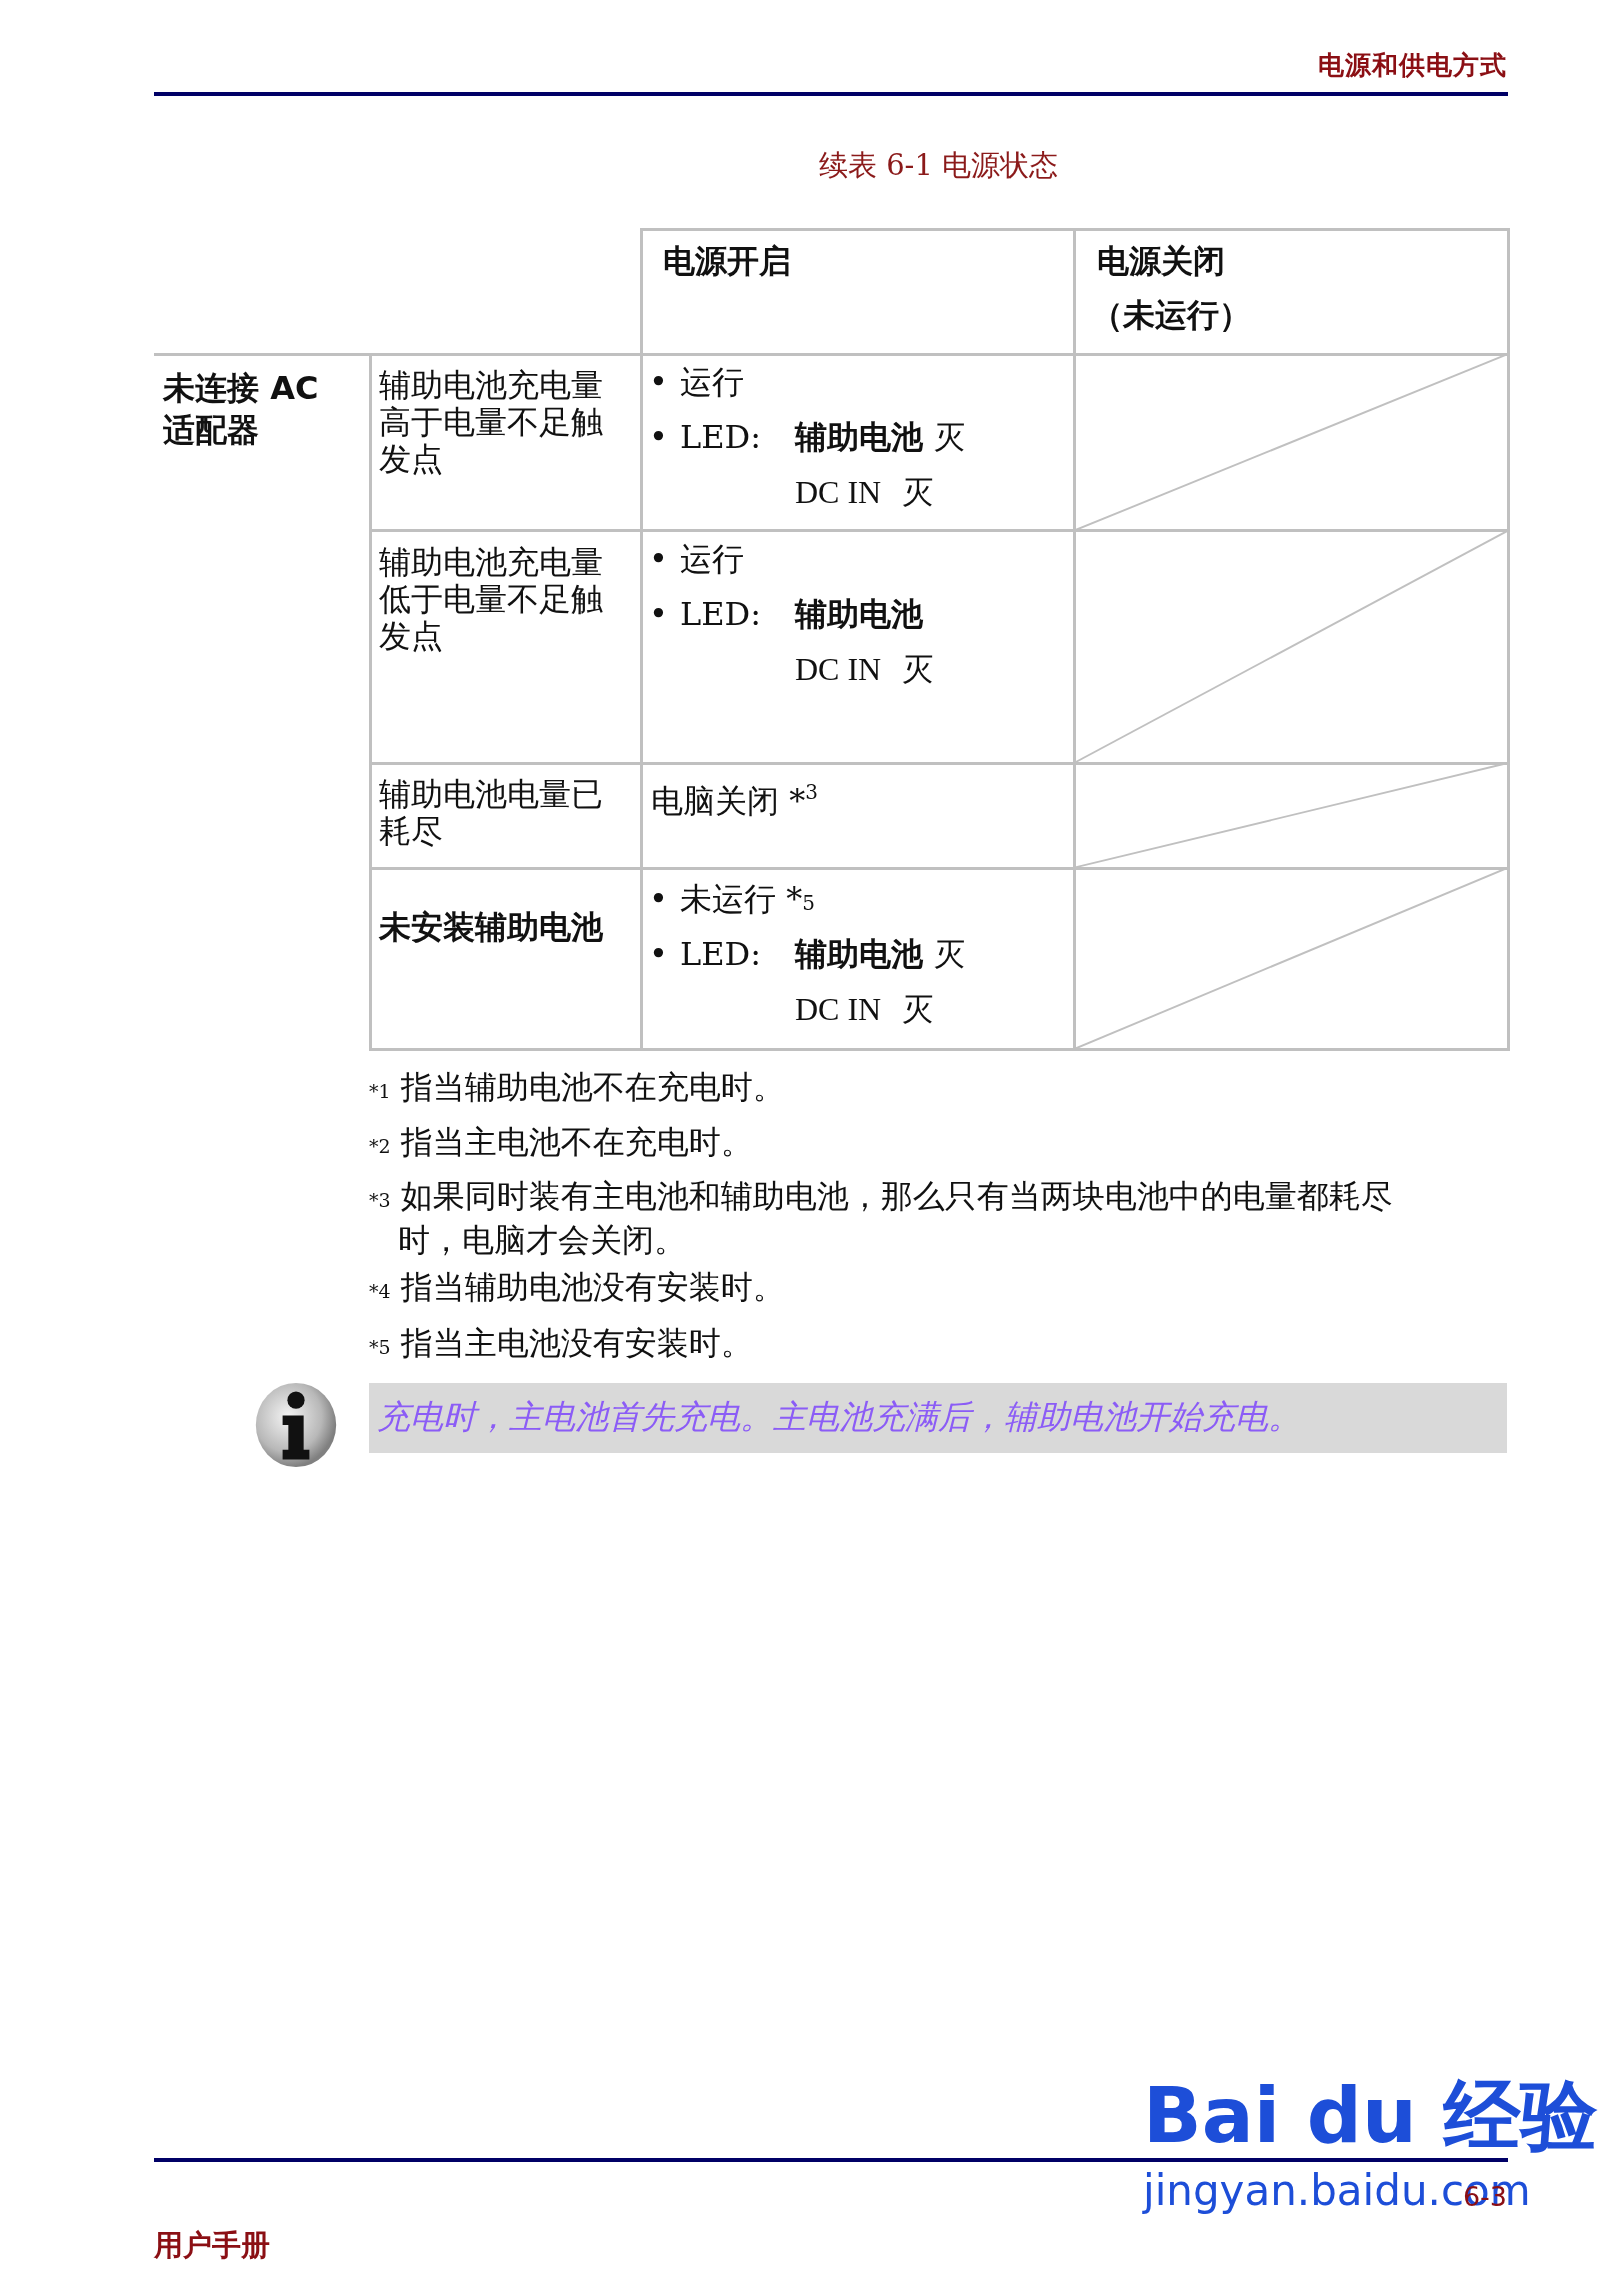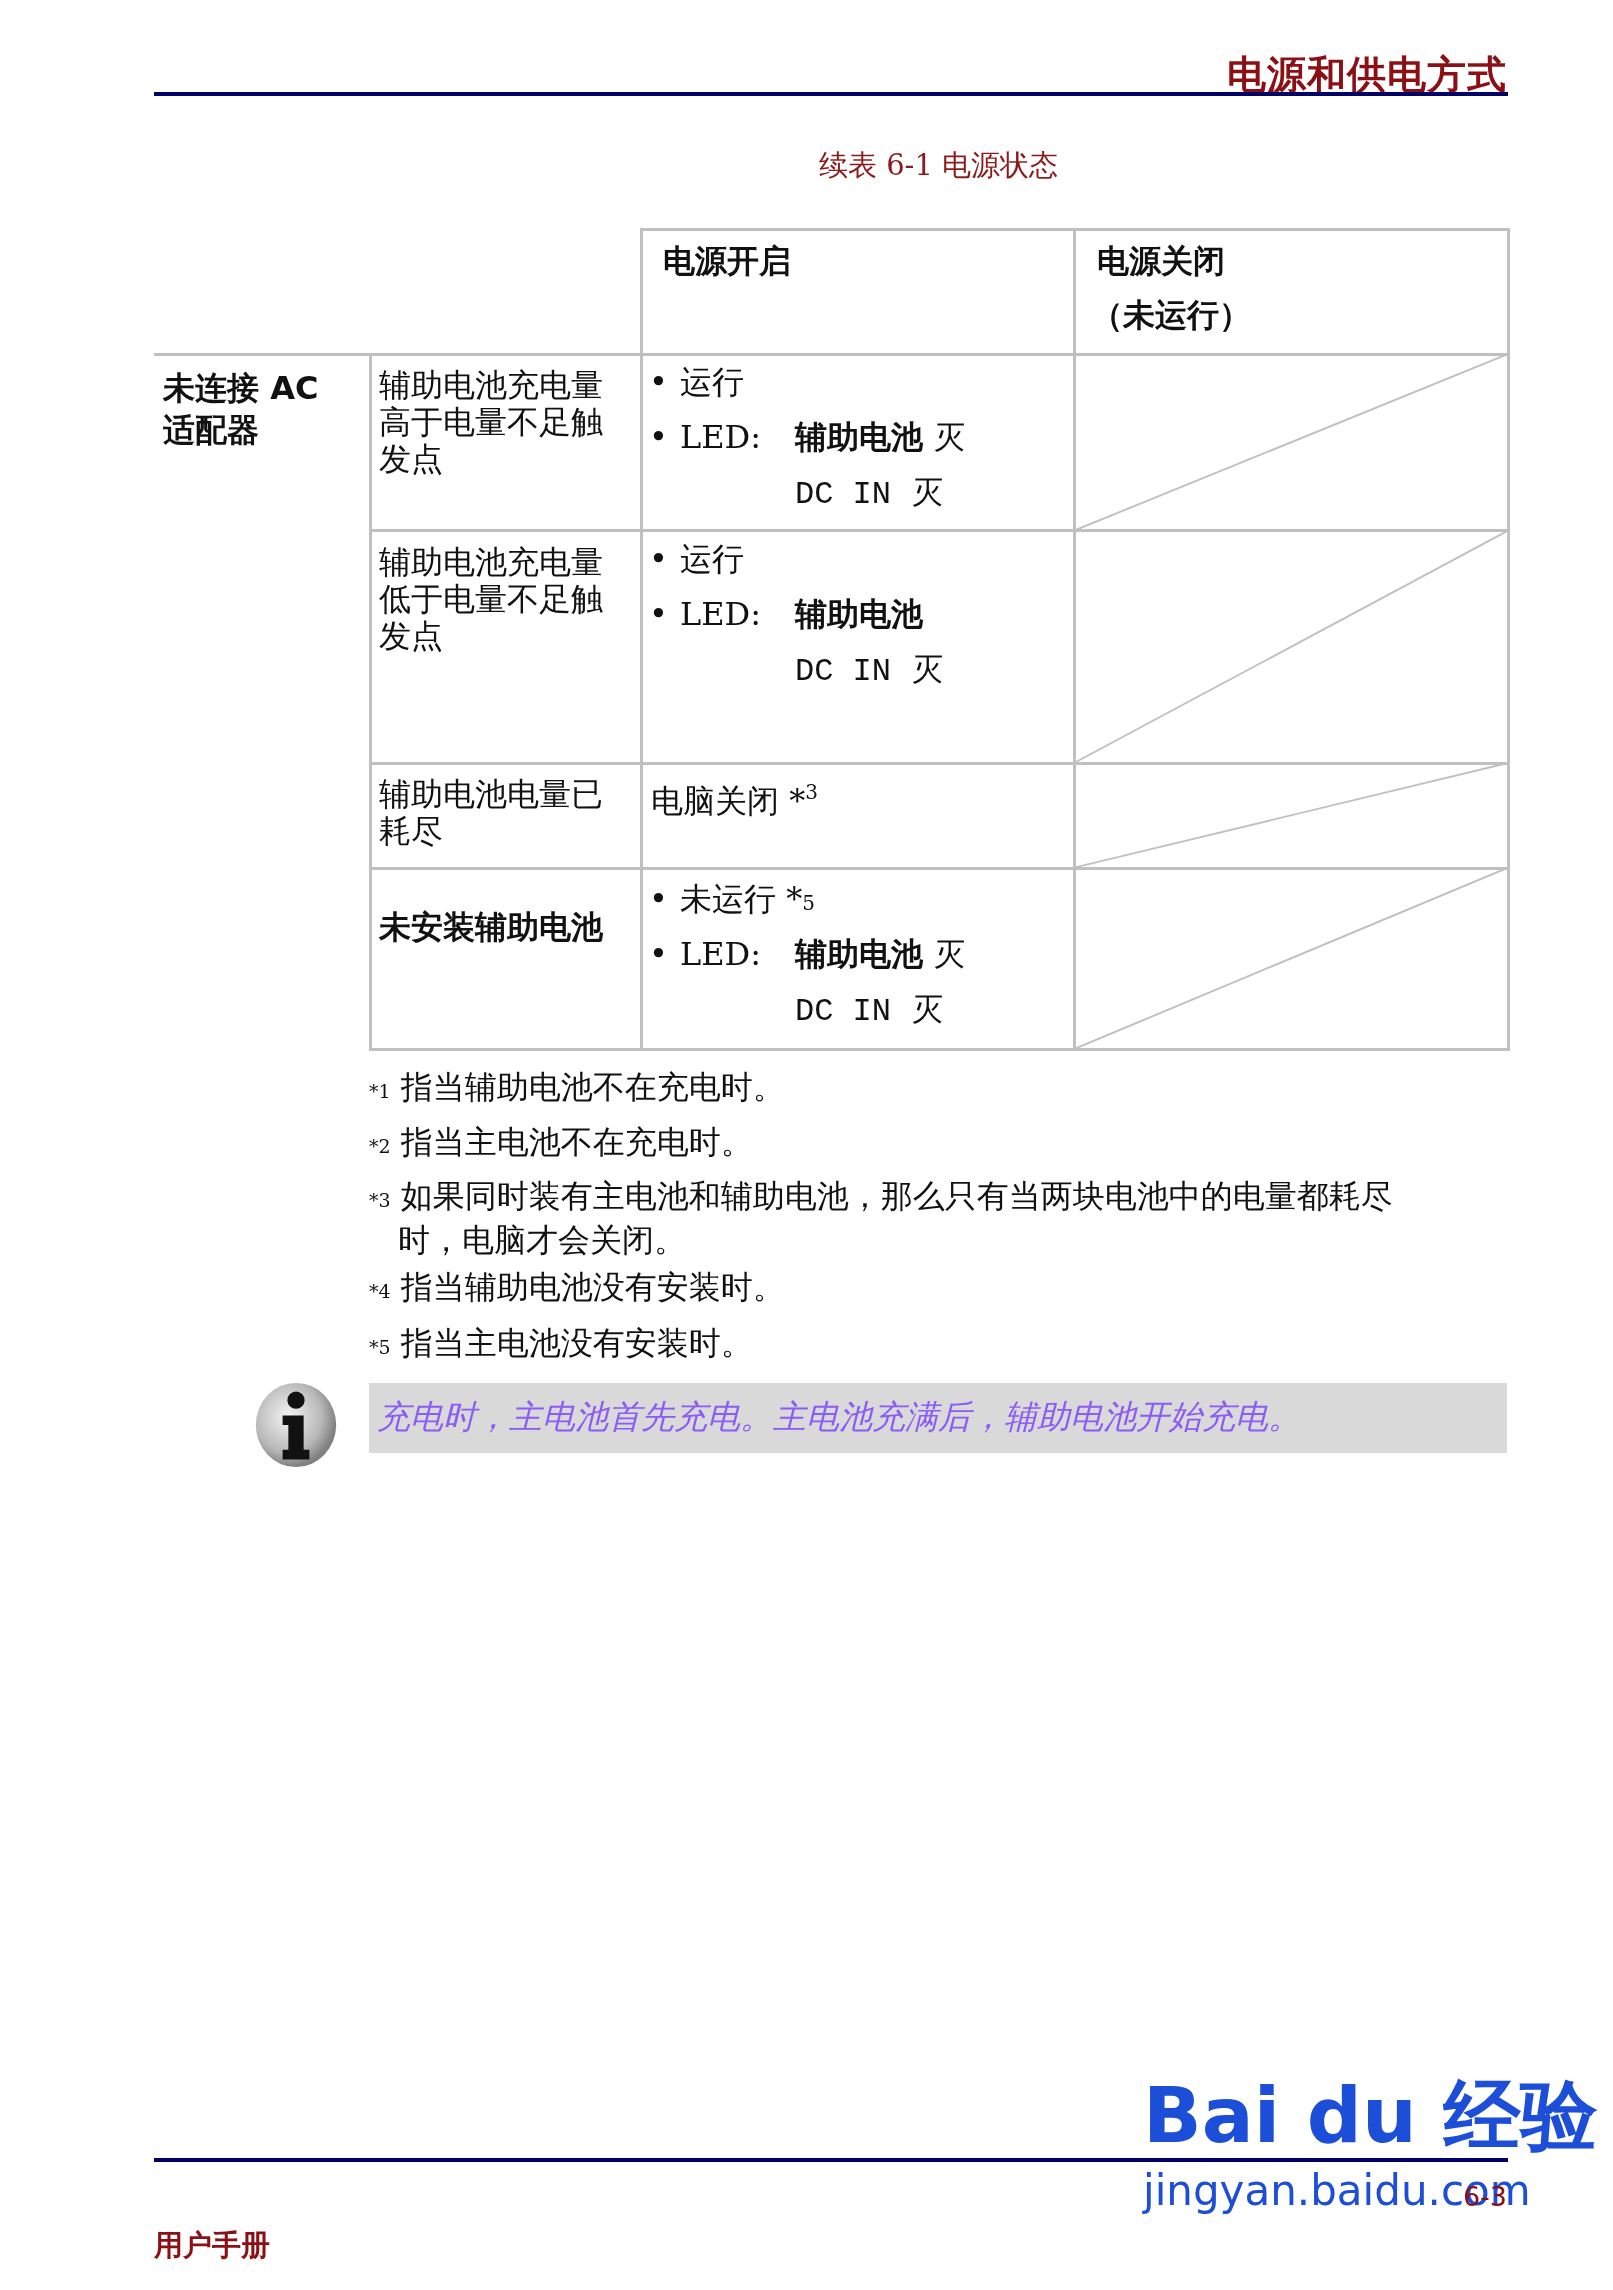--- a/index.html
+++ b/index.html
@@ -1,27 +1,27 @@
 <!DOCTYPE html>
 <html><head>
 <meta charset="utf-8">
 <style>
   html, body { margin:0; padding:0; background:#ffffff; }
   body { width:1614px; height:2290px; position:relative; overflow:hidden;
          font-family:"DejaVu Serif","Liberation Serif",serif; color:#111; }
   .abs { position:absolute; }
   .hdr-title { right:107px; top:48px; font-family:"DejaVu Sans","Liberation Sans",sans-serif;
-               font-weight:bold; font-size:39px; color:#8b0f14; letter-spacing:1px; }
+               font-weight:bold; font-size:26px; color:#8b0f14; letter-spacing:1px; }
   .rule { left:154px; width:1354px; height:3.8px; background:#000066; }
   .caption { left:0; width:1877px; text-align:center; top:146px; font-size:29px; color:#8b1a1a; }
   .line-h { position:absolute; height:2.9px; background:#c0c0c0; }
   .line-v { position:absolute; width:2.9px; background:#c0c0c0; }
   .cell { position:absolute; font-size:32px; line-height:38px; }
   .bold-sans { font-family:"DejaVu Sans","Liberation Sans",sans-serif; font-weight:bold; }
-  .sans { font-family:Liberation Mono, monospace; }
+  .sans { font-family:Liberation Serif, serif; }
   .bul { display:flex; align-items:baseline; height:55px; }
   .bul .dot { width:31px; }
   .bul .lbl { width:115px; }
   .sub { height:55px; padding-left:146px; }
   sup { font-size:20px; vertical-align:13.4px; line-height:0; }
   .fn { position:absolute; left:369px; font-size:32px; line-height:42px; }
   .fn .mk { font-size:19px; }
   .note-box { left:369px; top:1383px; width:1138px; height:70px; background:#d9d9d9; }
   .note-text { left:377px; top:1395px; font-size:33px; font-style:italic; color:#8b5cf6; }
   .footer-left { left:154px; top:2179px; font-family:"DejaVu Sans","Liberation Sans",sans-serif;

